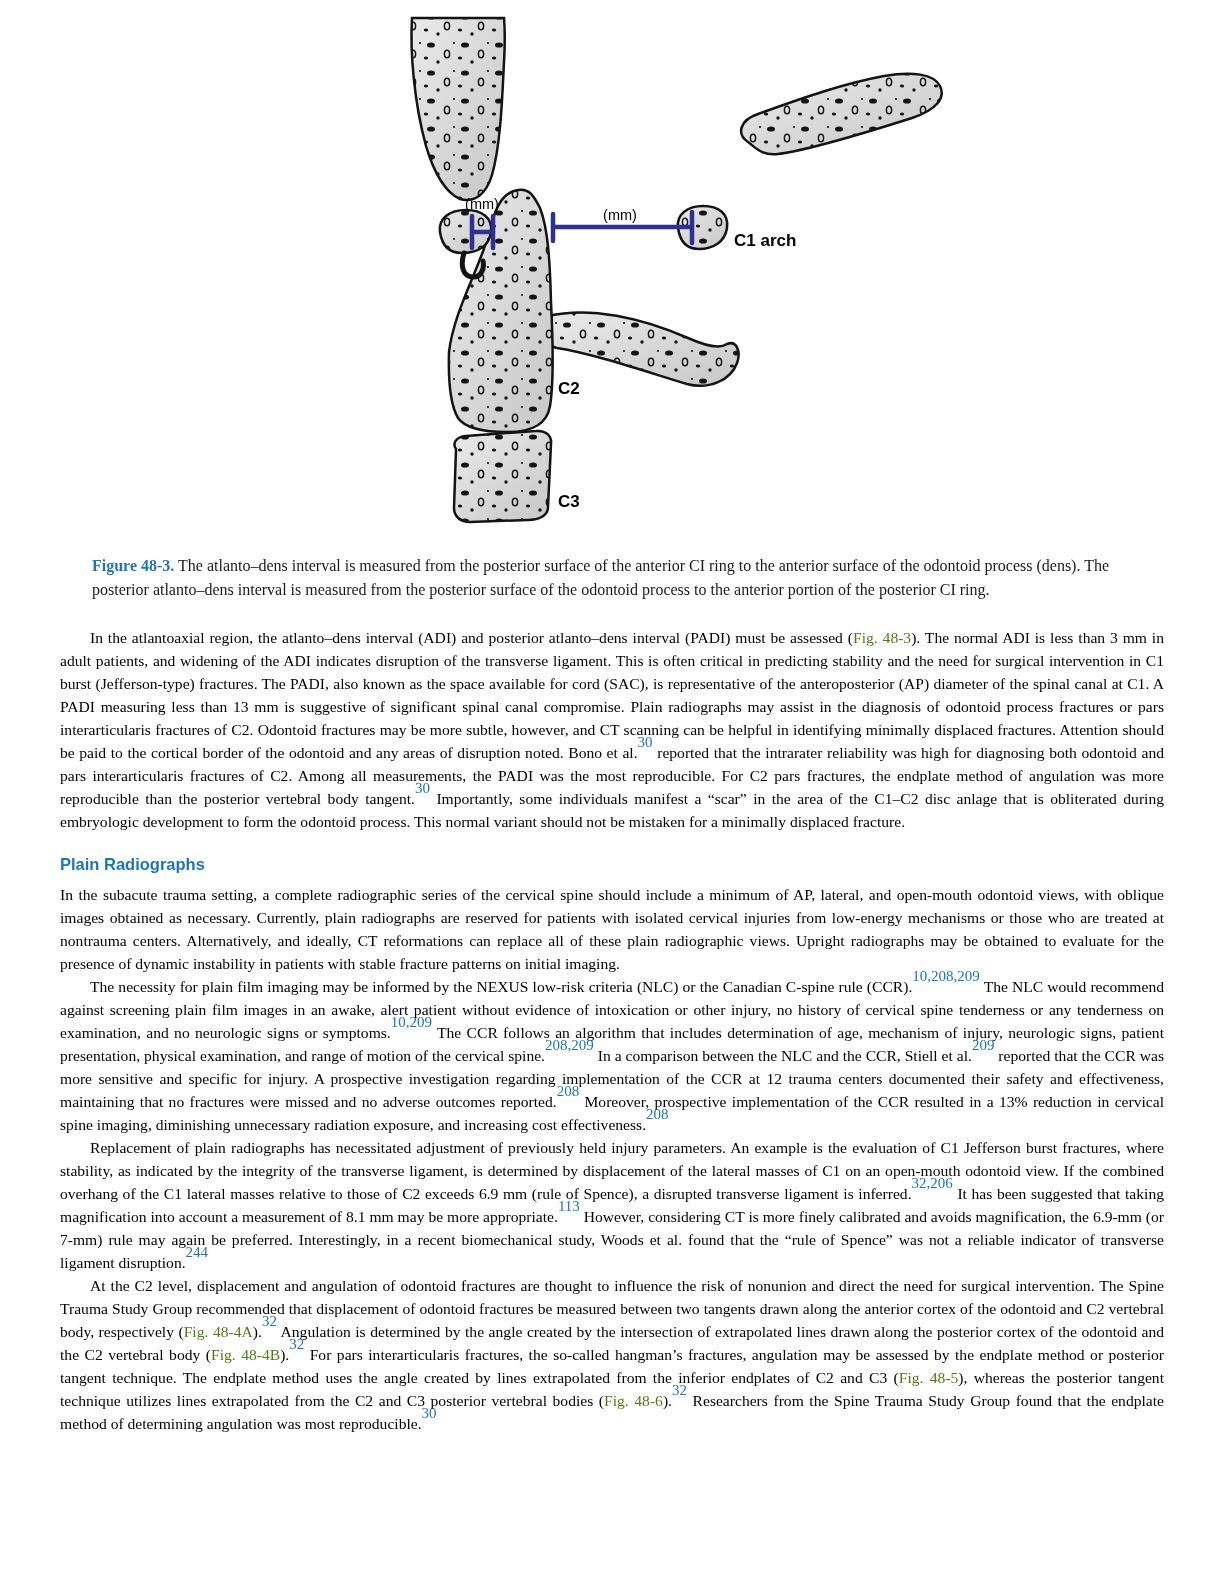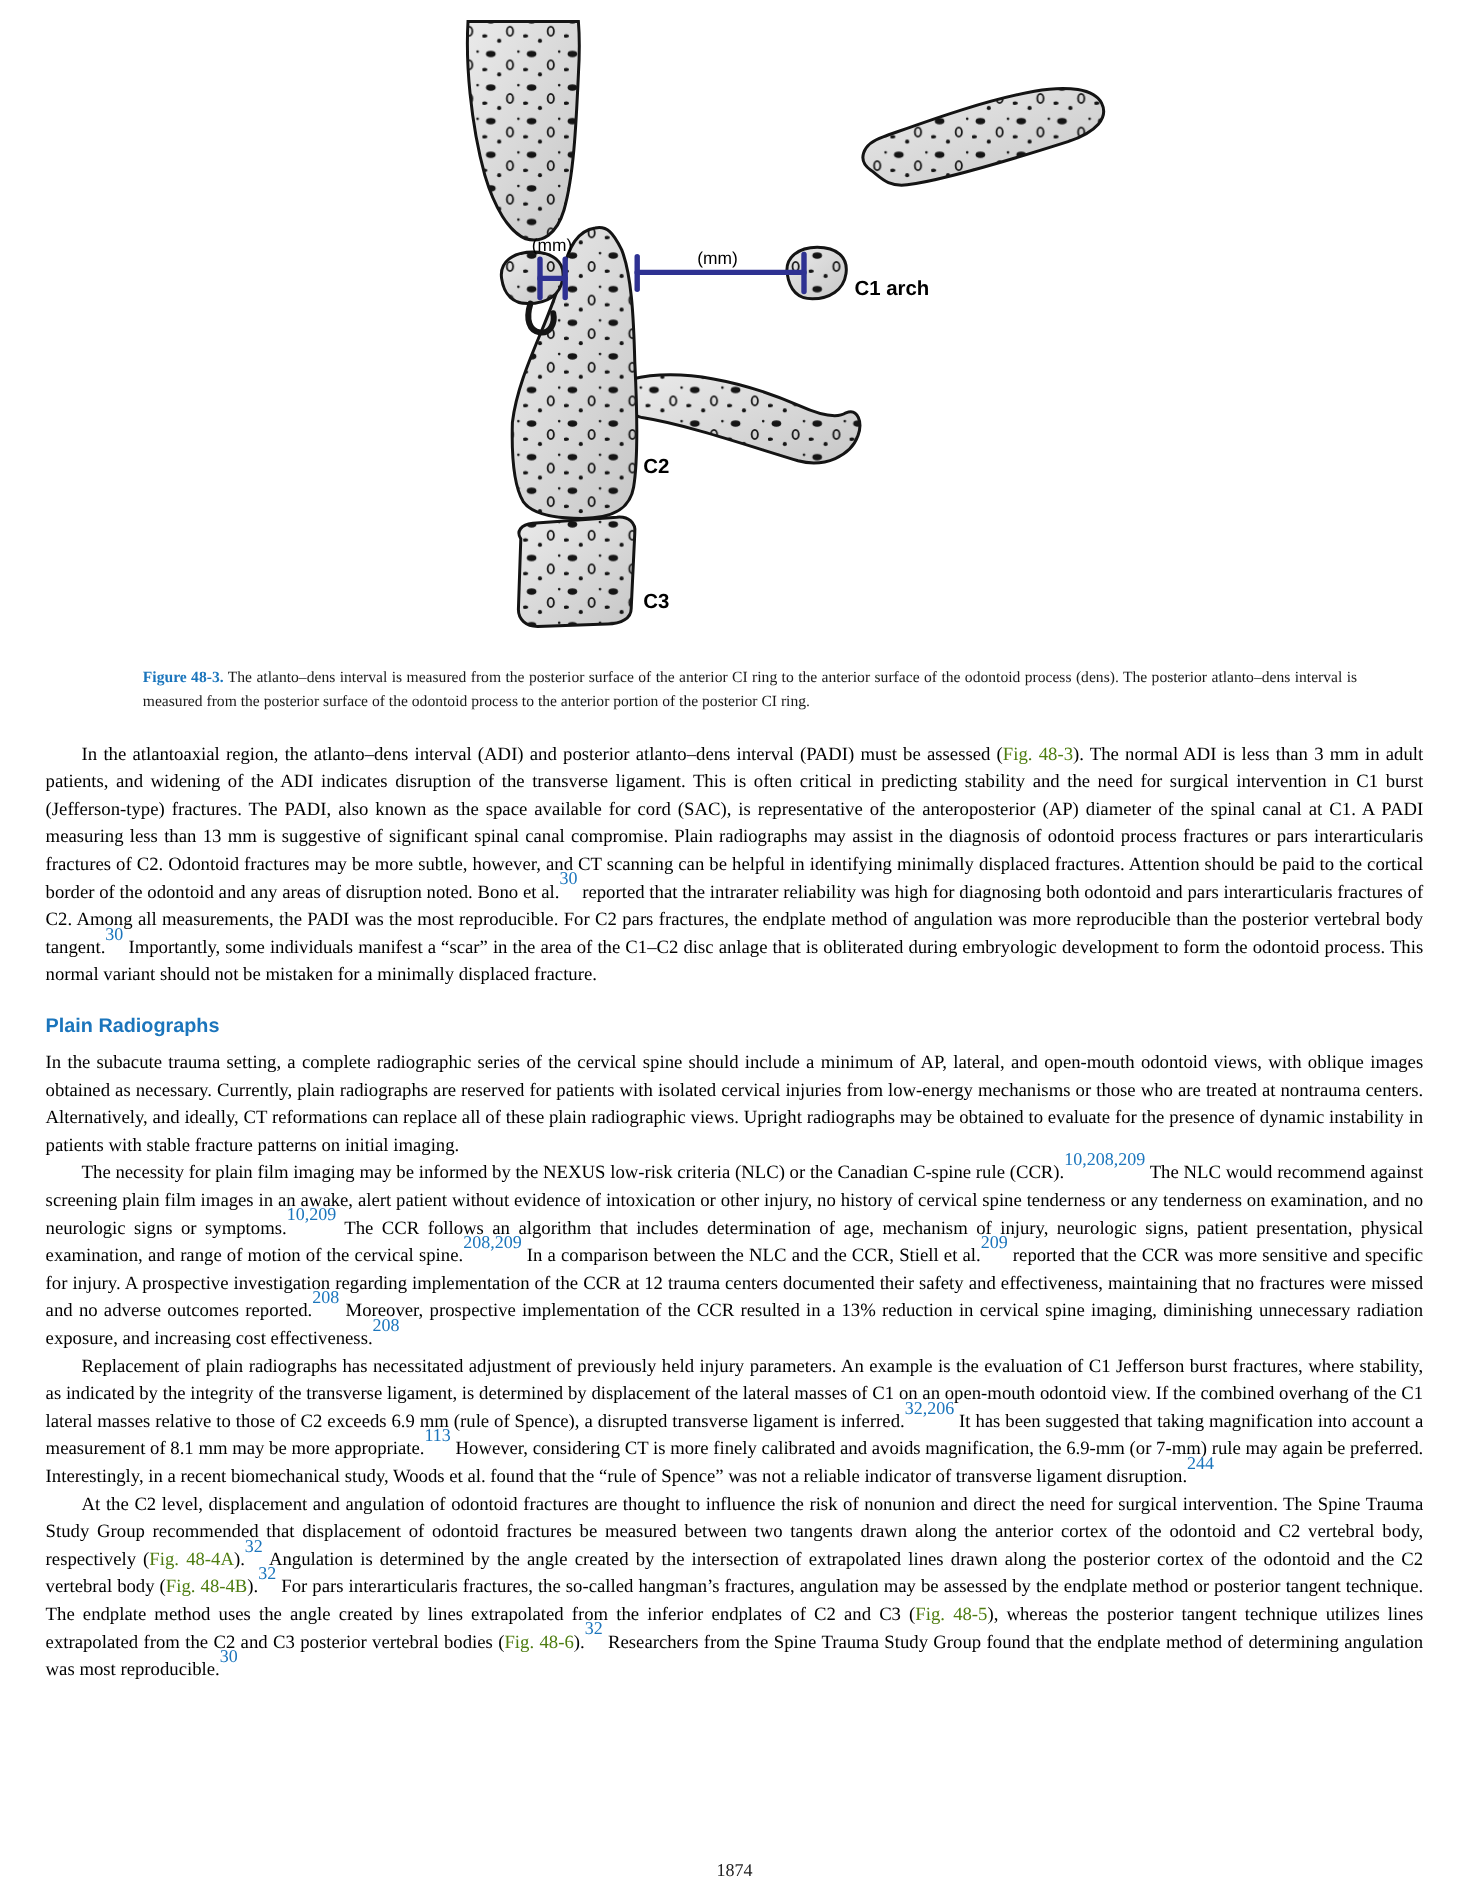--- a/index.html
+++ b/index.html
@@ -1,23 +1,23 @@
 <!DOCTYPE html>
 <html><head>
 <meta charset="utf-8">
 <style>
   * { margin:0; padding:0; box-sizing:border-box; }
   html,body { background:#ffffff; }
   body { width:1224px; height:1584px; position:relative; font-family:"Liberation Serif", serif; color:#000; overflow:hidden; }
-  .page { position:absolute; inset:0; padding:0 38px; }
+  .page { position:absolute; inset:0; padding:0 60px; }
 
   .figure-area { position:relative; height:548px; }
   .figure-area svg { position:absolute; left:330px; top:10px; }
 
-  .caption { margin:6px 55px 0 81px; font-size:13px; line-height:1.5; text-align:justify; color:#1a1a1a; }
+  .caption { margin:6px 55px 0 32px; font-size:16px; line-height:1.5; text-align:justify; color:#1a1a1a; }
   .cap-lead { color:#1b75bc; font-weight:bold; }
 
   .body-text { margin-top:24px; font-size:15.6px; line-height:23px; }
   .para { text-align:justify; }
   .para.indent { text-indent:30px; }
   .section-heading { font-family:"Liberation Sans", sans-serif; font-size:16.5px; font-weight:bold; color:#1b75bc; margin:20px 0 7px 0; }
   .fig-link { color:#4d7c0f; }
   sup.ref { color:#1b75bc; font-size:15px; line-height:0; position:relative; top:-5px; }
 
   .page-number { position:absolute; bottom:16px; left:0; right:0; text-align:center; font-size:15px; color:#222; }
@@ -111,14 +111,13 @@
 
   <div class="body-text">
     <p class="para indent"><span>In the atlantoaxial region, the atlanto–dens interval (ADI) and posterior atlanto–dens interval (PADI) must be assessed (</span><span class="fig-link">Fig. 48-3</span><span>). The normal ADI is less than 3 mm in adult patients, and widening of the ADI indicates disruption of the transverse ligament. This is often critical in predicting stability and the need for surgical intervention in C1 burst (Jefferson-type) fractures. The PADI, also known as the space available for cord (SAC), is representative of the anteroposterior (AP) diameter of the spinal canal at C1. A PADI measuring less than 13 mm is suggestive of significant spinal canal compromise. Plain radiographs may assist in the diagnosis of odontoid process fractures or pars interarticularis fractures of C2. Odontoid fractures may be more subtle, however, and CT scanning can be helpful in identifying minimally displaced fractures. Attention should be paid to the cortical border of the odontoid and any areas of disruption noted. Bono et al.</span><sup class="ref">30</sup><span> reported that the intrarater reliability was high for diagnosing both odontoid and pars interarticularis fractures of C2. Among all measurements, the PADI was the most reproducible. For C2 pars fractures, the endplate method of angulation was more reproducible than the posterior vertebral body tangent.</span><sup class="ref">30</sup><span> Importantly, some individuals manifest a “scar” in the area of the C1–C2 disc anlage that is obliterated during embryologic development to form the odontoid process. This normal variant should not be mistaken for a minimally displaced fracture.</span></p>
     <h2 class="section-heading">Plain Radiographs</h2>
     <p class="para"><span>In the subacute trauma setting, a complete radiographic series of the cervical spine should include a minimum of AP, lateral, and open-mouth odontoid views, with oblique images obtained as necessary. Currently, plain radiographs are reserved for patients with isolated cervical injuries from low-energy mechanisms or those who are treated at nontrauma centers. Alternatively, and ideally, CT reformations can replace all of these plain radiographic views. Upright radiographs may be obtained to evaluate for the presence of dynamic instability in patients with stable fracture patterns on initial imaging.</span></p>
     <p class="para indent"><span>The necessity for plain film imaging may be informed by the NEXUS low-risk criteria (NLC) or the Canadian C-spine rule (CCR).</span><sup class="ref">10,208,209</sup><span> The NLC would recommend against screening plain film images in an awake, alert patient without evidence of intoxication or other injury, no history of cervical spine tenderness or any tenderness on examination, and no neurologic signs or symptoms.</span><sup class="ref">10,209</sup><span> The CCR follows an algorithm that includes determination of age, mechanism of injury, neurologic signs, patient presentation, physical examination, and range of motion of the cervical spine.</span><sup class="ref">208,209</sup><span> In a comparison between the NLC and the CCR, Stiell et al.</span><sup class="ref">209</sup><span> reported that the CCR was more sensitive and specific for injury. A prospective investigation regarding implementation of the CCR at 12 trauma centers documented their safety and effectiveness, maintaining that no fractures were missed and no adverse outcomes reported.</span><sup class="ref">208</sup><span> Moreover, prospective implementation of the CCR resulted in a 13% reduction in cervical spine imaging, diminishing unnecessary radiation exposure, and increasing cost effectiveness.</span><sup class="ref">208</sup></p>
     <p class="para indent"><span>Replacement of plain radiographs has necessitated adjustment of previously held injury parameters. An example is the evaluation of C1 Jefferson burst fractures, where stability, as indicated by the integrity of the transverse ligament, is determined by displacement of the lateral masses of C1 on an open-mouth odontoid view. If the combined overhang of the C1 lateral masses relative to those of C2 exceeds 6.9 mm (rule of Spence), a disrupted transverse ligament is inferred.</span><sup class="ref">32,206</sup><span> It has been suggested that taking magnification into account a measurement of 8.1 mm may be more appropriate.</span><sup class="ref">113</sup><span> However, considering CT is more finely calibrated and avoids magnification, the 6.9-mm (or 7-mm) rule may again be preferred. Interestingly, in a recent biomechanical study, Woods et al. found that the “rule of Spence” was not a reliable indicator of transverse ligament disruption.</span><sup class="ref">244</sup></p>
     <p class="para indent"><span>At the C2 level, displacement and angulation of odontoid fractures are thought to influence the risk of nonunion and direct the need for surgical intervention. The Spine Trauma Study Group recommended that displacement of odontoid fractures be measured between two tangents drawn along the anterior cortex of the odontoid and C2 vertebral body, respectively (</span><span class="fig-link">Fig. 48-4A</span><span>).</span><sup class="ref">32</sup><span> Angulation is determined by the angle created by the intersection of extrapolated lines drawn along the posterior cortex of the odontoid and the C2 vertebral body (</span><span class="fig-link">Fig. 48-4B</span><span>).</span><sup class="ref">32</sup><span> For pars interarticularis fractures, the so-called hangman’s fractures, angulation may be assessed by the endplate method or posterior tangent technique. The endplate method uses the angle created by lines extrapolated from the inferior endplates of C2 and C3 (</span><span class="fig-link">Fig. 48-5</span><span>), whereas the posterior tangent technique utilizes lines extrapolated from the C2 and C3 posterior vertebral bodies (</span><span class="fig-link">Fig. 48-6</span><span>).</span><sup class="ref">32</sup><span> Researchers from the Spine Trauma Study Group found that the endplate method of determining angulation was most reproducible.</span><sup class="ref">30</sup></p>
   </div>
 
-  <div class="page-number">1874</div>
 </div>
 
 </body></html>

